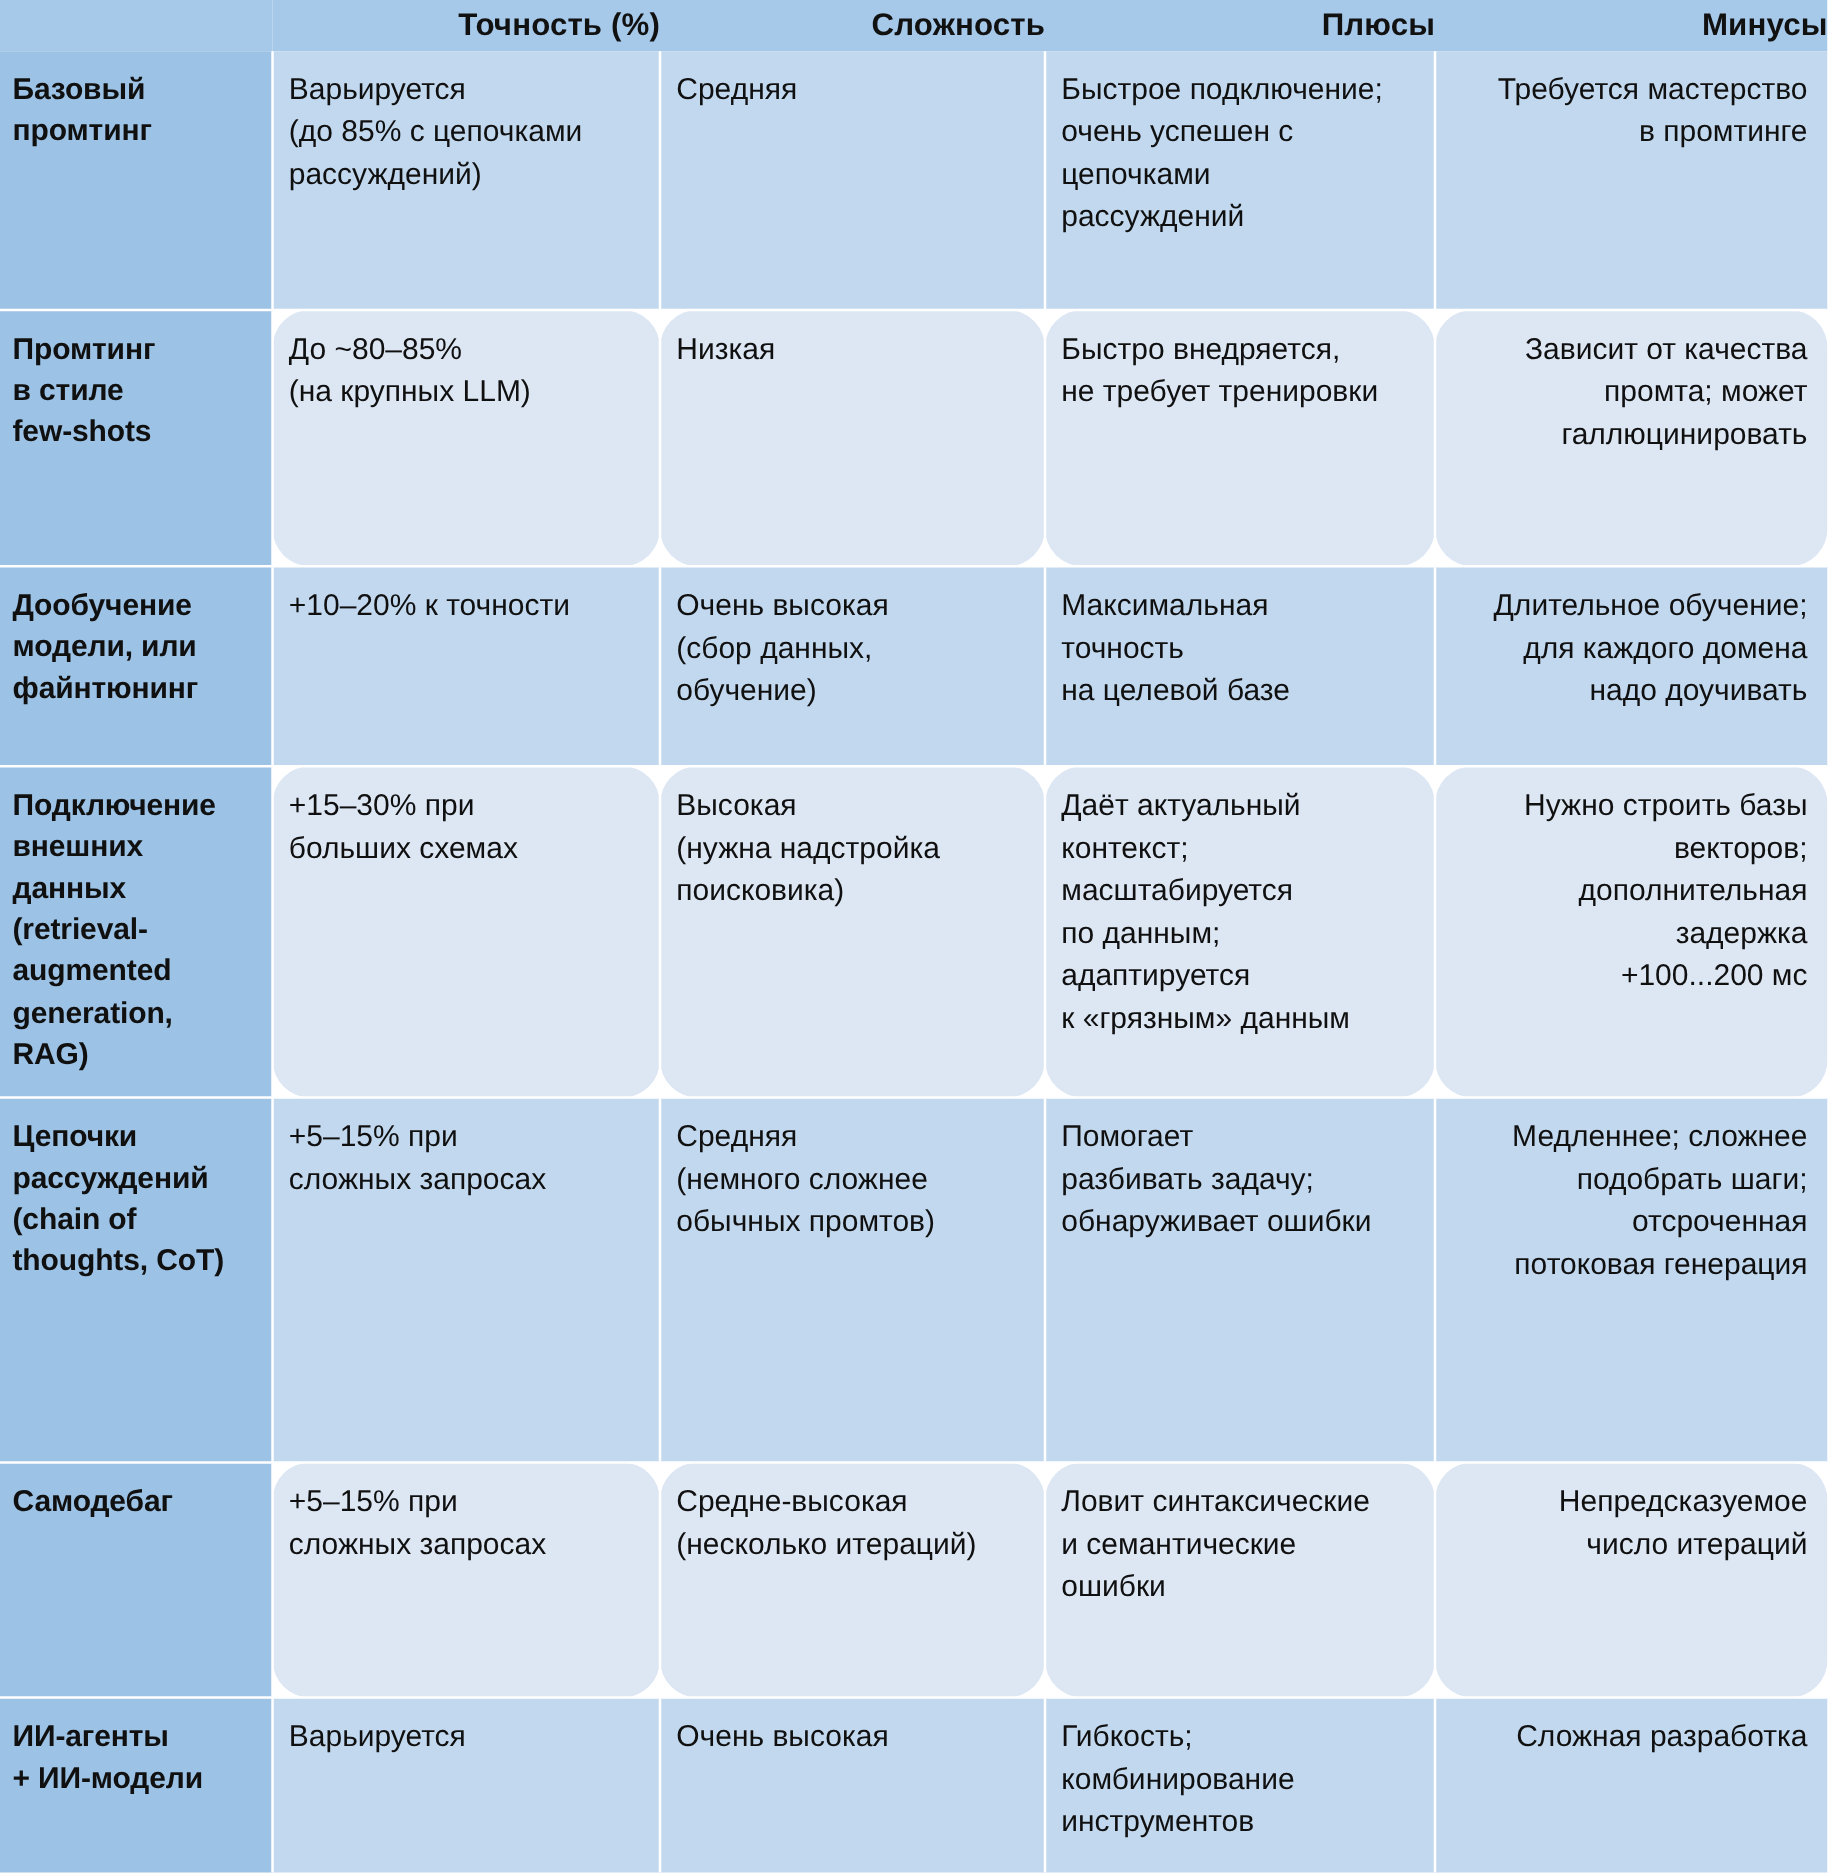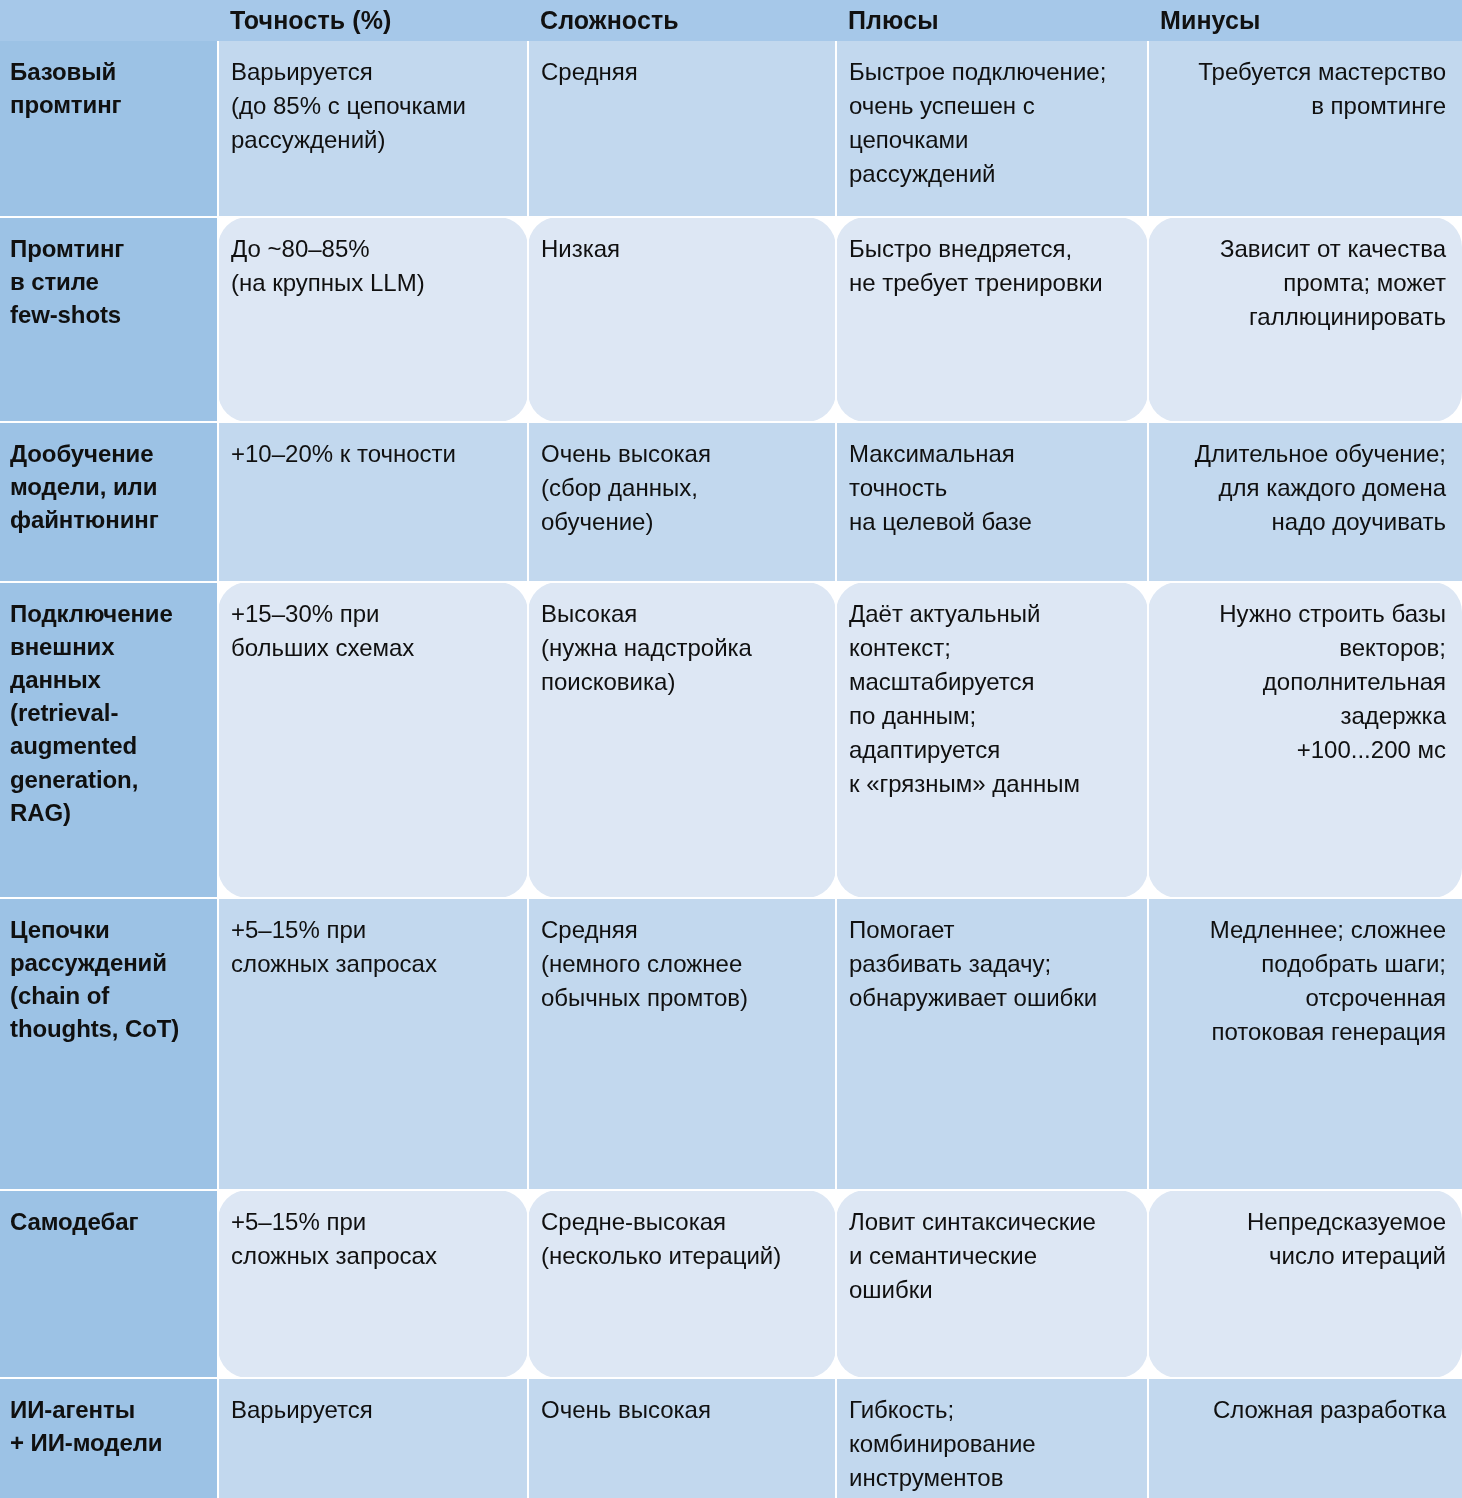--- a/index.html
+++ b/index.html
@@ -27,21 +27,21 @@
   #comparison-table col.c-pros    { width: 312px; }
   #comparison-table col.c-cons    { width: 314px; }
 
   
   thead tr { height: 41px; }
   thead th {
     background: #a6c8e9;
     color: #111111;
     font-size: 25px;
     font-weight: bold;
-    text-align: left;
+    text-align: right;
     vertical-align: middle;
     padding: 0 0 0 12px;
     border: 0;
     letter-spacing: 0.1px;
   }
   thead th.corner {
     background: #a6c8e9;
     padding-left: 12px;
   }
 
@@ -69,24 +69,24 @@
     letter-spacing: -0.1px;
   }
 
   
   tr.band-dark  td.data { background: #c2d8ee; }
   tr.band-light td.data { background: #dde7f4; border-radius: 30px; }
 
   .cell-line { display: block; white-space: pre-wrap; }
 
   
-  tr.r0 { height: 176px; border-radius: 29px; }
+  tr.r0 { height: 207px; border-radius: 29px; }
   tr.r1 { height: 205px; }
   tr.r2 { height: 160px; margin-top: 48px; }
-  tr.r3 { height: 316px; }
+  tr.r3 { height: 265px; }
   tr.r4 { height: 292px; }
   tr.r5 { height: 188px; }
   tr.r6 { height: 143px; }
 </style>
 </head>
 <body>
 
 <table id="comparison-table">
   <colgroup>
     <col class="c-method">

